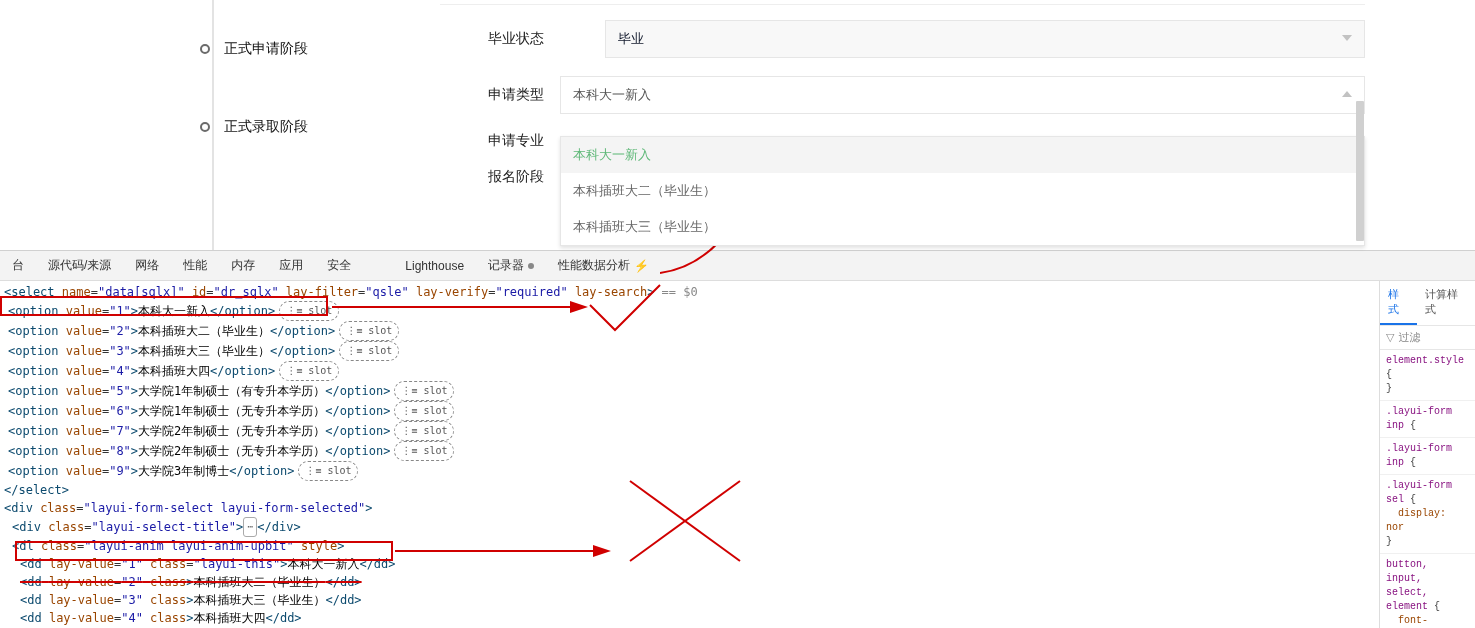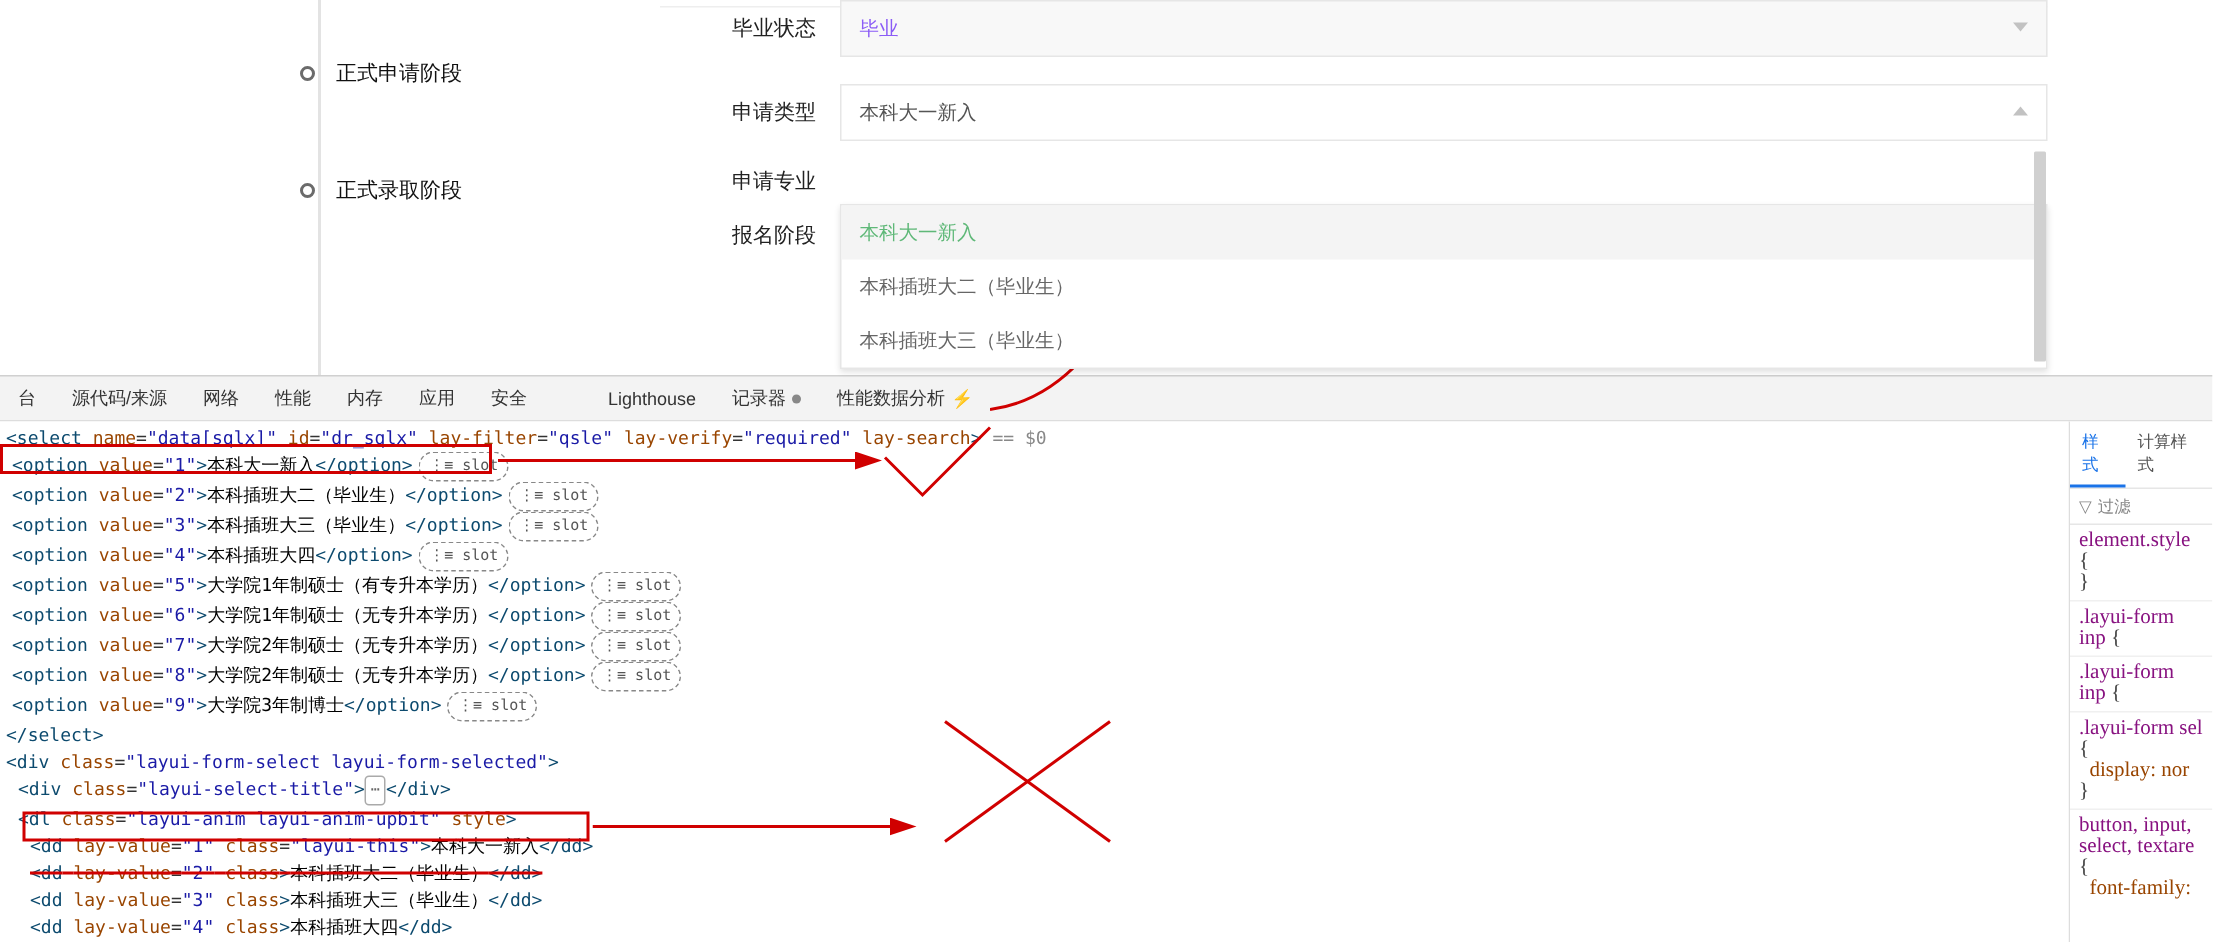--- a/index.html
+++ b/index.html
@@ -2,25 +2,25 @@
 <html><head>
 <meta charset="utf-8">
 <style>
 * { margin: 0; padding: 0; box-sizing: border-box; }
 body { font-family: "Microsoft YaHei", sans-serif; font-size: 13px; color: #333; background: #fff; width: 1475px; }
 .top-form { display: flex; height: 250px; position: relative; }
 .timeline-col { width: 440px; padding-left: 200px; padding-top: 40px; position: relative; }
 .vline { position: absolute; left: 212px; top: 0; width: 2px; height: 250px; background: #e3e3e3; }
 .timeline-item { display: flex; align-items: center; margin-bottom: 60px; font-size: 14px; font-weight: 500; color: #111; }
 .dot { width: 10px; height: 10px; border: 2px solid #6b6b6b; border-radius: 50%; background: #fff; margin-right: 14px; position: relative; z-index: 2; }
-.form-col { flex: 1; padding-right: 110px; }
+.form-col { flex: 1; padding-top: 20px; padding-right: 110px; }
 .form-row { display: flex; align-items: center; margin-bottom: 18px; }
 .form-label { width: 120px; text-align: right; font-size: 14px; color: #222; padding-right: 16px; }
 .select-box { flex: 1; height: 38px; border: 1px solid #e6e6e6; background: #fff; display: flex; align-items: center; padding: 0 12px; color: #555; font-size: 13px; position: relative; }
-.select-box.disabled { background: #f8f8f8; color: #8b5cf6; }
+.select-box.disabled { background: #f8f8f8; color: #0f172a; margin-left: 45px; }
 .caret { position: absolute; right: 12px; top: 14px; width: 0; height: 0; border-left: 5px solid transparent; border-right: 5px solid transparent; border-top: 6px solid #c2c2c2; }
 .select-box.open .caret { border-top: none; border-bottom: 6px solid #c2c2c2; }
 .dropdown-panel { position: absolute; left: 560px; top: 136px; right: 110px; border: 1px solid #e6e6e6; background: #fff; z-index: 10; box-shadow: 0 2px 4px rgba(0,0,0,.12); }
 .dd-item { height: 36px; line-height: 36px; padding: 0 12px; font-size: 13px; color: #666; cursor: pointer; }
 .dd-item.active { color: #5fb878; background: #f4f4f4; font-weight: 500; }
 .dd-scroll { position: absolute; right: 0; top: -36px; width: 8px; height: 140px; background: #d0d0d0; border-radius: 1px; }
 .divider-line { position: absolute; left: 440px; right: 110px; top: 4px; height: 1px; background: #eee; }
 
 .devtools-tabs { border-top: 1px solid #d0d0d0; background: #f3f3f3; height: 30px; display: flex; align-items: center; padding-left: 0; font-size: 12px; color: #333; position: relative; }
 .dt-tab { padding: 0 12px; height: 30px; display: flex; align-items: center; cursor: pointer; }
@@ -37,21 +37,21 @@
 .slot-pill { display: inline-block; border: 1px dashed #888; border-radius: 10px; font-size: 10px; padding: 0 6px; color: #555; margin-left: 4px; vertical-align: middle; }
 .red-box { border: 2px solid #d00000; position: absolute; pointer-events: none; }
 .ellipsis-pill { display:inline-block; border:1px solid #aaa; border-radius:3px; padding:0 3px; font-size:10px; color:#666; vertical-align:middle; }
 
 .styles-panel { width: 96px; border-left: 1px solid #ddd; background: #fff; font-size: 11px; overflow: hidden; }
 .styles-tabs { display: flex; border-bottom: 1px solid #e6e6e6; }
 .st-tab { padding: 6px 8px; color: #555; cursor: pointer; }
 .st-tab.active { color: #1a73e8; border-bottom: 2px solid #1a73e8; }
 .filter-row { display: flex; align-items: center; padding: 4px 6px; border-bottom: 1px solid #e6e6e6; color: #888; }
 .filter-icon { margin-right: 4px; }
-.style-rule { padding: 4px 6px; font-family: Liberation Serif, serif; font-size: 14px; line-height: 14px; color: #444; border-bottom: 1px solid #f0f0f0; }
+.style-rule { padding: 4px 6px; font-family: Liberation Mono, monospace; font-size: 10px; line-height: 14px; color: #444; border-bottom: 1px solid #f0f0f0; }
 .sel-name { color: #881280; }
 .prop { color: #994500; }
 
 svg.annotation { position: absolute; pointer-events: none; }
 </style>
 </head>
 <body>
 
 <div class="top-form">
   <div class="divider-line"></div>
@@ -171,21 +171,21 @@
     </div>
     <div class="filter-row">
       <span class="filter-icon">▽</span>
       <span>过滤</span>
     </div>
     <div id="styles-rules">
         <div class="style-rule"><span class="sel-name">element.style</span> {<br>}</div>
         <div class="style-rule"><span class="sel-name">.layui-form inp</span> {</div>
         <div class="style-rule"><span class="sel-name">.layui-form inp</span> {</div>
         <div class="style-rule"><span class="sel-name">.layui-form sel</span> {<br>&nbsp;&nbsp;<span class="prop">display: nor</span><br>}</div>
-        <div class="style-rule"><span class="sel-name">button, input, select, textare</span> {<br>&nbsp;&nbsp;<span class="prop">font-family:</span><br>&nbsp;&nbsp;<br>&nbsp;&nbsp;<br>&nbsp;&nbsp;<br>&nbsp;&nbsp;<br>}</div>
+        <div class="style-rule"><span class="sel-name">button, input, select, element</span> {<br>&nbsp;&nbsp;<span class="prop">font-family:</span><br>&nbsp;&nbsp;<br>&nbsp;&nbsp;<br>&nbsp;&nbsp;<br>&nbsp;&nbsp;<br>}</div>
       </div>
   </div>
 </div>
 
 <svg class="annotation" style="position:absolute; left:585px; top:280px; width:80px; height:60px;">
   <polyline points="5,25 30,50 75,5" stroke="#d00000" stroke-width="2" fill="none"></polyline>
 </svg>
 <svg class="annotation" style="position:absolute; left:660px; top:185px; width:100px; height:90px;">
   <path d="M95,0 Q60,80 0,88" stroke="#d00000" stroke-width="2" fill="none"></path>
 </svg>

